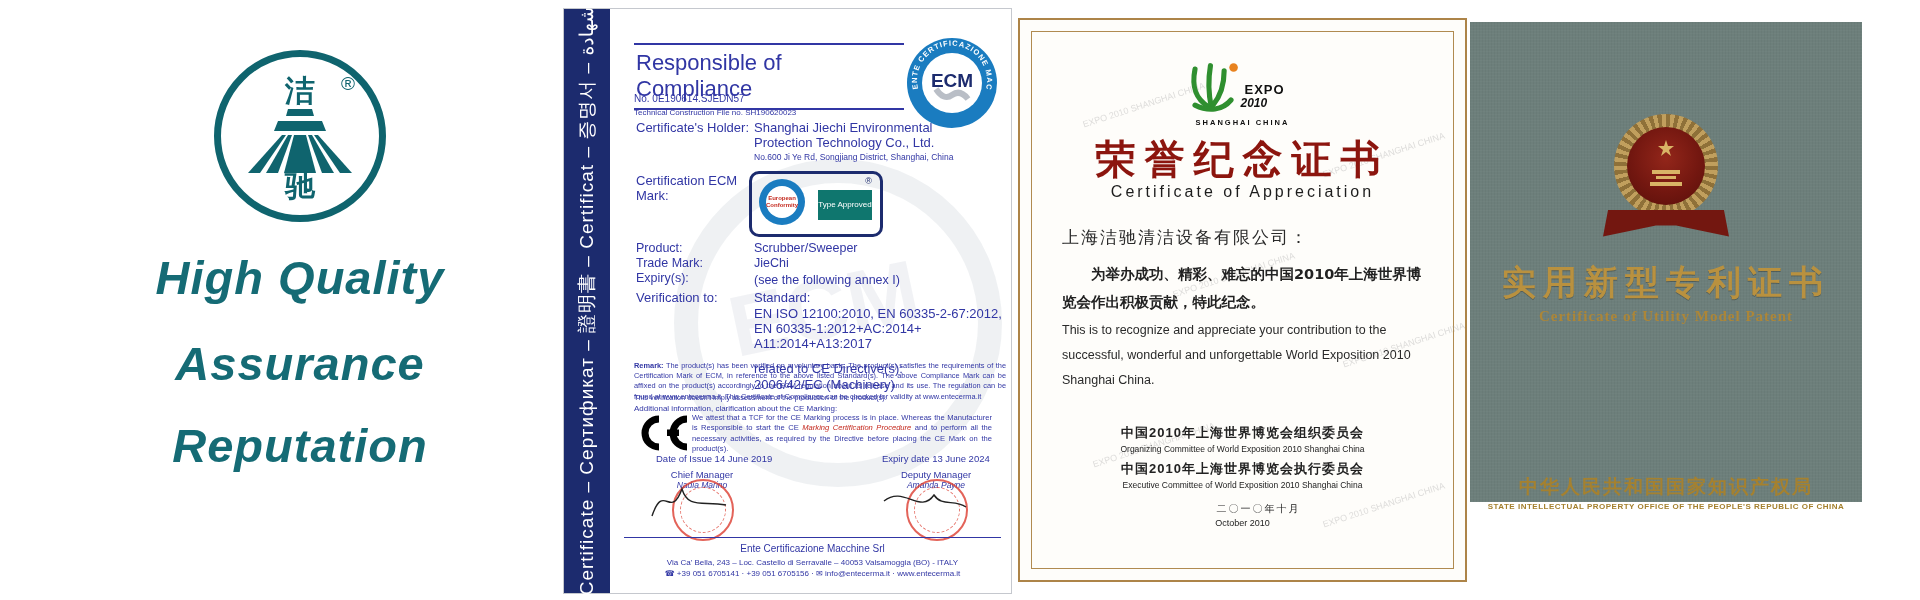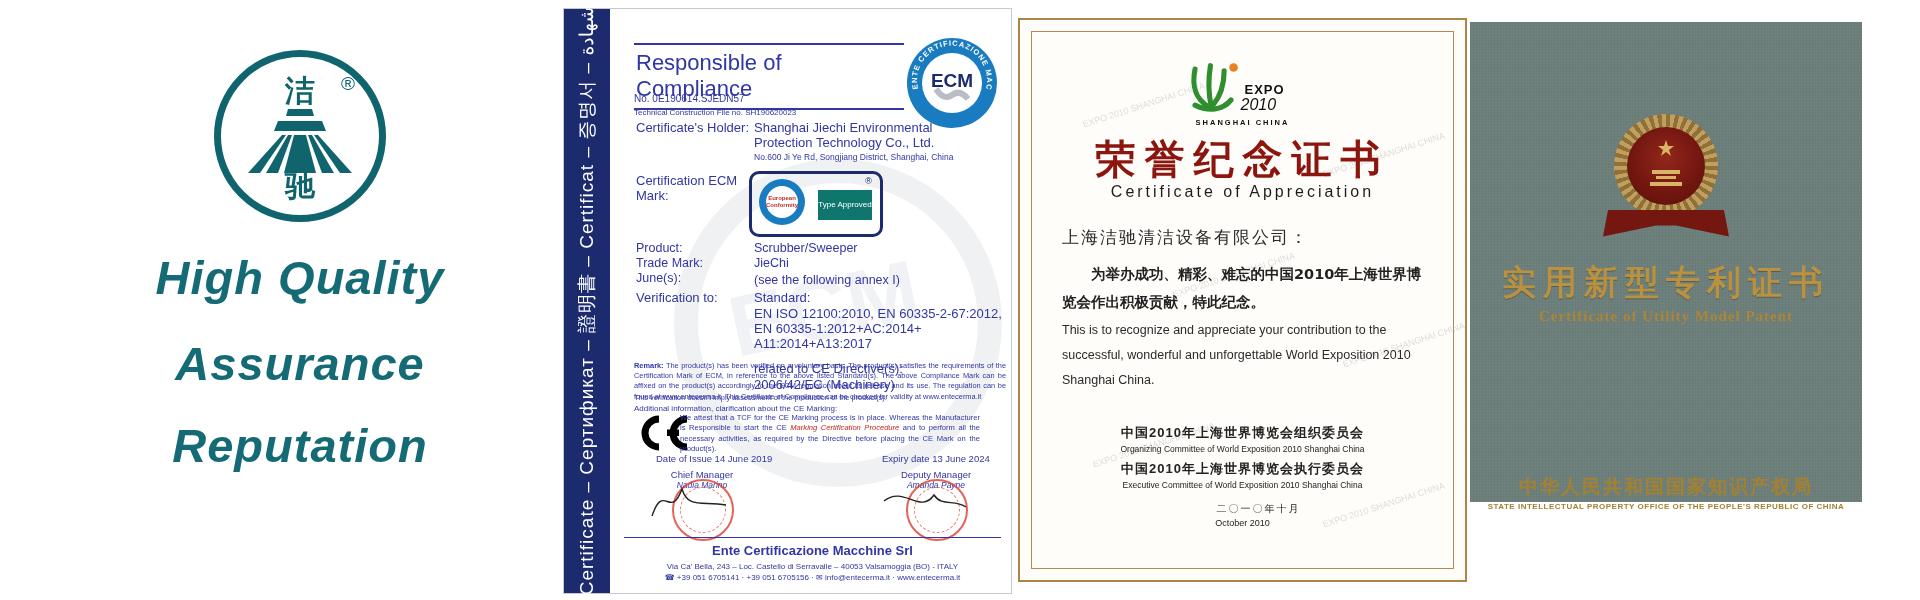--- a/index.html
+++ b/index.html
@@ -52,46 +52,46 @@
   .mark-reg{position:absolute;right:8px;top:2px;font-size:9px;color:#1c2b6e;}
   .c1-smallrows .c1-label,.c1-smallrows .c1-val{font-size:12.5px;}
   .c1-models{font-size:9px;}
   .c1-verif-val div{margin-bottom:1px;}
   .c1-standards{width:252px;}
   .c1-remark{position:absolute;left:70px;top:352px;width:372px;font-size:7.4px;line-height:1.38;text-align:justify;}
   .c1-remark b{font-weight:bold;}
   .c1-remark2{position:absolute;left:70px;top:384px;width:372px;font-size:7.4px;}
   .c1-addl{position:absolute;left:70px;top:395px;width:372px;font-size:8px;}
   .ce-block{position:absolute;left:72px;top:405px;}
-  .ce-text{position:absolute;left:116px;top:404px;width:300px;font-size:7.6px;line-height:1.35;text-align:justify;}
+  .ce-text{position:absolute;left:128px;top:404px;width:300px;font-size:7.6px;line-height:1.35;text-align:justify;}
   .ce-red{color:#c4281d;font-style:italic;}
   .c1-date-l{position:absolute;left:92px;top:444px;font-size:9.5px;}
   .c1-date-r{position:absolute;left:318px;top:444px;font-size:9.5px;}
   .signer{position:absolute;top:460px;width:120px;text-align:center;font-size:9.5px;}
   .signer .nm{font-size:8.5px;font-style:italic;}
   .sg1{left:78px}.sg2{left:312px}
   .stamp{position:absolute;top:470px;width:58px;height:58px;border-radius:50%;
     border:2px solid rgba(220,60,48,.8);}
   .stamp:after{content:"";position:absolute;inset:6px;border-radius:50%;
     border:1px dashed rgba(220,60,48,.7);}
   .st1{left:108px}.st2{left:342px}
   .sig-svg{position:absolute;top:462px;}
   .sv1{left:80px}.sv2{left:316px}
   .c1-footer{position:absolute;left:60px;right:10px;top:528px;border-top:1px solid #3136a4;
     text-align:center;font-size:8px;padding-top:4px;line-height:1.45;}
-  .c1-footer .co{font-weight:bold;font-size:13px;}
+  .c1-footer .co{font-weight:normal;font-size:10px;}
 
   
   .cert2{position:absolute;left:1018px;top:18px;width:445px;height:560px;background:#fefdfa;
     border:2px solid #ad8448;}
   .c2-inner{position:absolute;inset:11px;border:1px solid #b08a50;}
   .wm{position:absolute;font-size:9px;color:rgba(160,160,160,.35);transform:rotate(-18deg);white-space:nowrap;}
   .expo-logo{position:absolute;left:50%;top:38px;transform:translateX(-50%);width:120px;height:72px;}
   .expo-logo .et{position:absolute;left:62px;top:24px;font-size:13px;font-weight:bold;color:#111;letter-spacing:1px;}
-  .expo-logo .ey{position:absolute;left:58px;top:38px;font-size:16px;font-weight:normal;font-style:italic;color:#111;}
+  .expo-logo .ey{position:absolute;left:58px;top:38px;font-size:12px;font-weight:bold;font-style:italic;color:#111;}
   .expo-logo .el{position:absolute;left:0;right:0;top:60px;text-align:center;font-size:7.5px;
     letter-spacing:2px;font-weight:bold;color:#111;}
   .c2-title{position:absolute;left:0;width:100%;top:112px;text-align:center;font-size:40px;
     font-weight:bold;color:#8c150e;letter-spacing:9px;font-family:"DejaVu Serif",serif;}
   .c2-title-en{position:absolute;left:0;width:100%;top:163px;text-align:center;font-size:16px;
     color:#1d1d1d;letter-spacing:3px;}
   .c2-recipient{position:absolute;left:42px;top:206px;font-size:17px;color:#2a2a2a;
     font-family:"DejaVu Serif",serif;letter-spacing:2px;}
   .c2-body{position:absolute;left:42px;right:40px;top:240px;font-size:14.5px;font-weight:bold;
     color:#222;line-height:1.95;text-indent:2em;font-family:"DejaVu Sans",sans-serif;}
@@ -189,21 +189,21 @@
       </div>
       <div class="mark-reg">®</div>
       <div class="mark-type">Type Approved</div>
     </div>
 
     <div class="c1-smallrows">
       <div class="c1-label" style="top:232px">Product:</div>
       <div class="c1-val" style="top:232px">Scrubber/Sweeper</div>
       <div class="c1-label" style="top:247px">Trade Mark:</div>
       <div class="c1-val" style="top:247px">JieChi</div>
-      <div class="c1-label" style="top:262px">June(s):</div>
+      <div class="c1-label" style="top:262px">Expiry(s):</div>
       <div class="c1-val c1-models" style="top:264px">(see the following annex I)</div>
     </div>
 
     <div class="c1-label" style="top:282px">Verification to:</div>
     <div class="c1-val c1-verif-val" style="top:282px">
       <div>Standard:</div>
       <div class="c1-standards">EN ISO 12100:2010, EN 60335-2-67:2012, EN 60335-1:2012+AC:2014+ A11:2014+A13:2017</div>
       <div style="height:8px"></div>
       <div>related to CE Directive(s):</div>
       <div>2006/42/EC (Machinery)</div>

